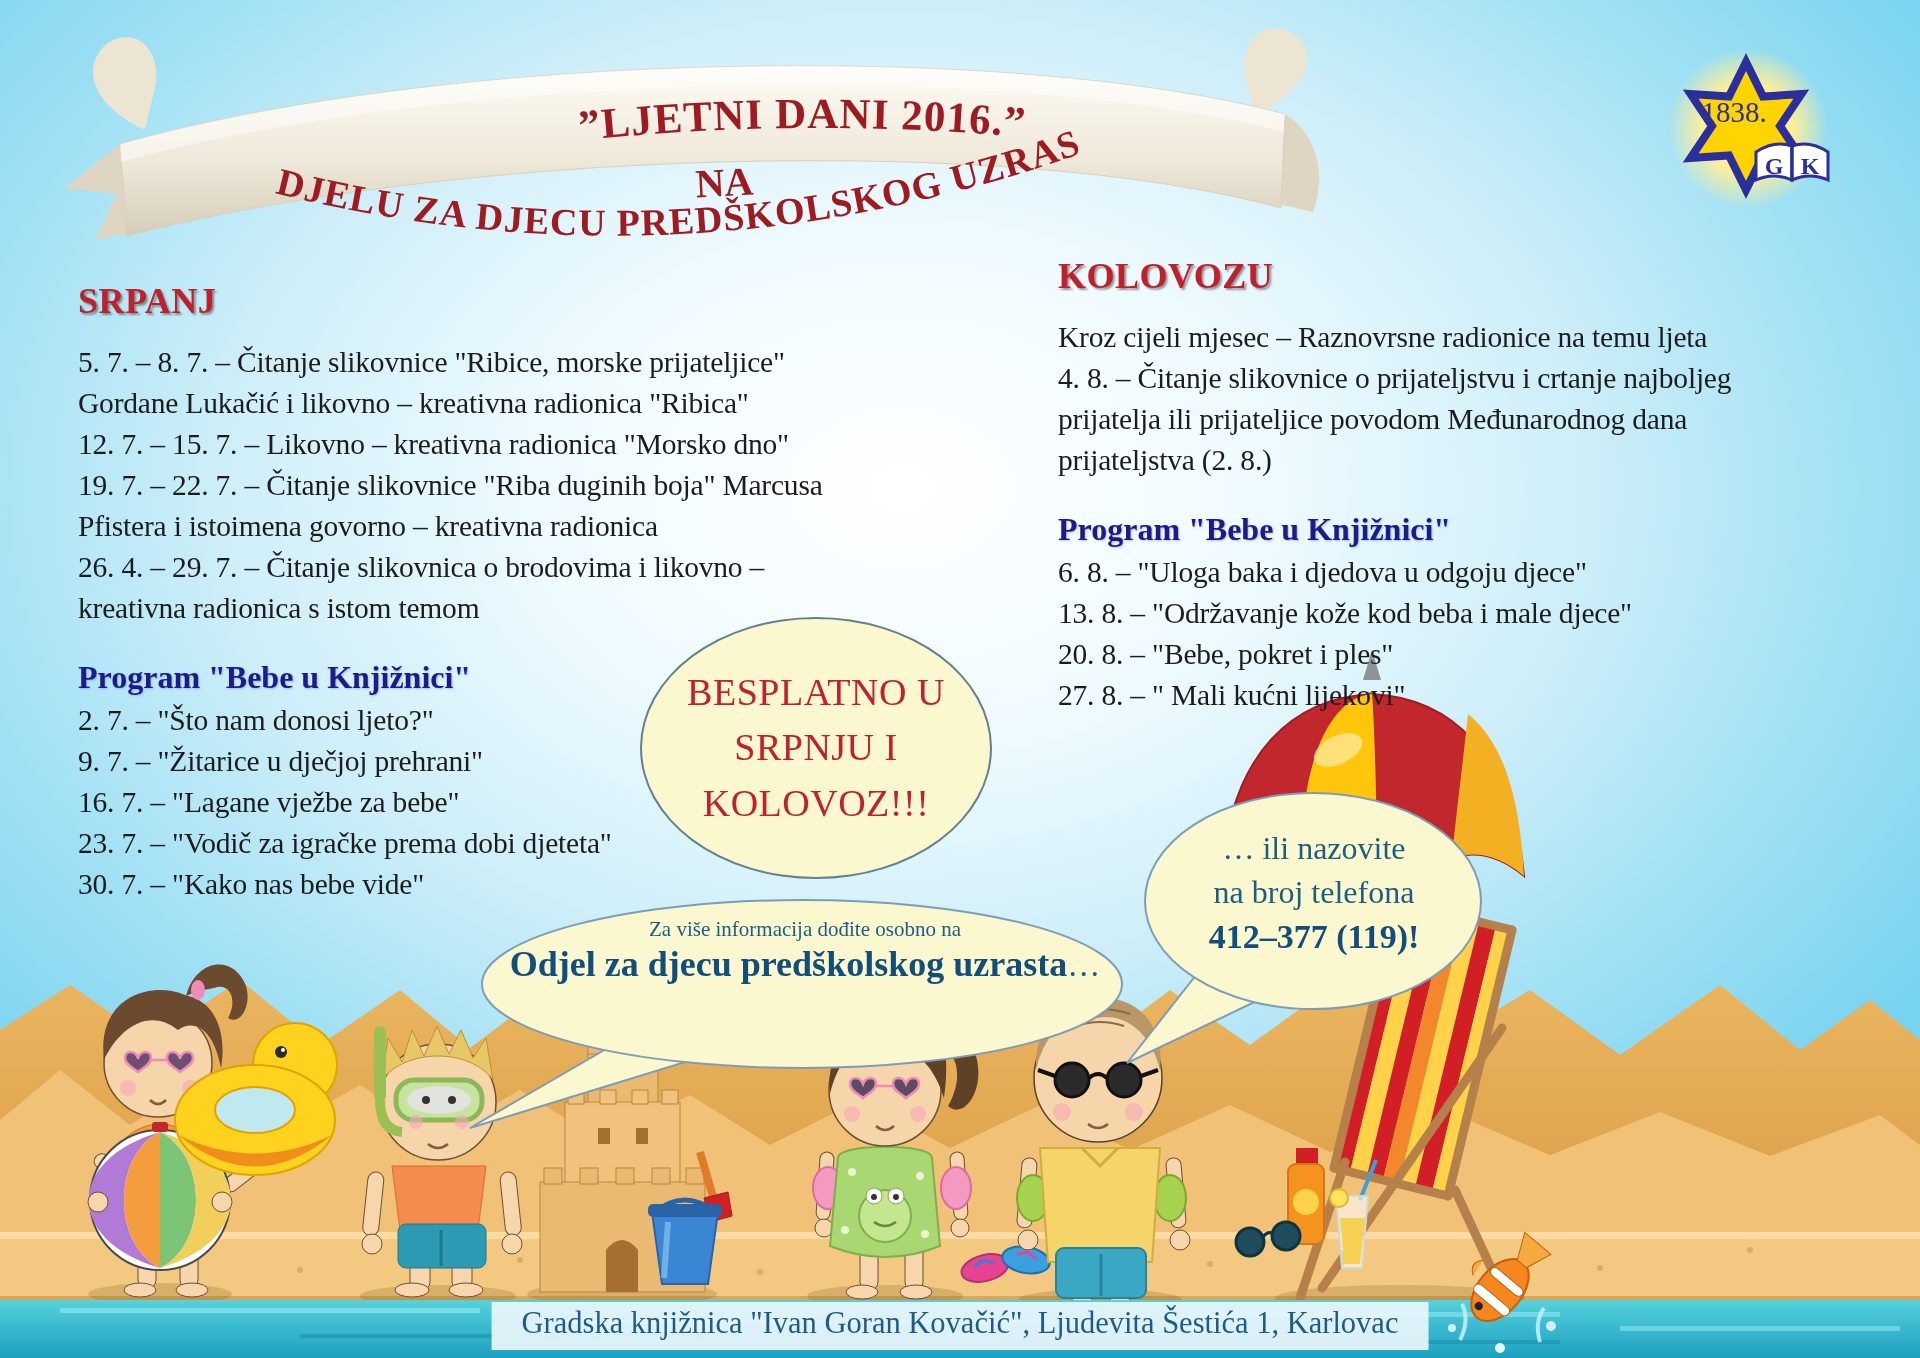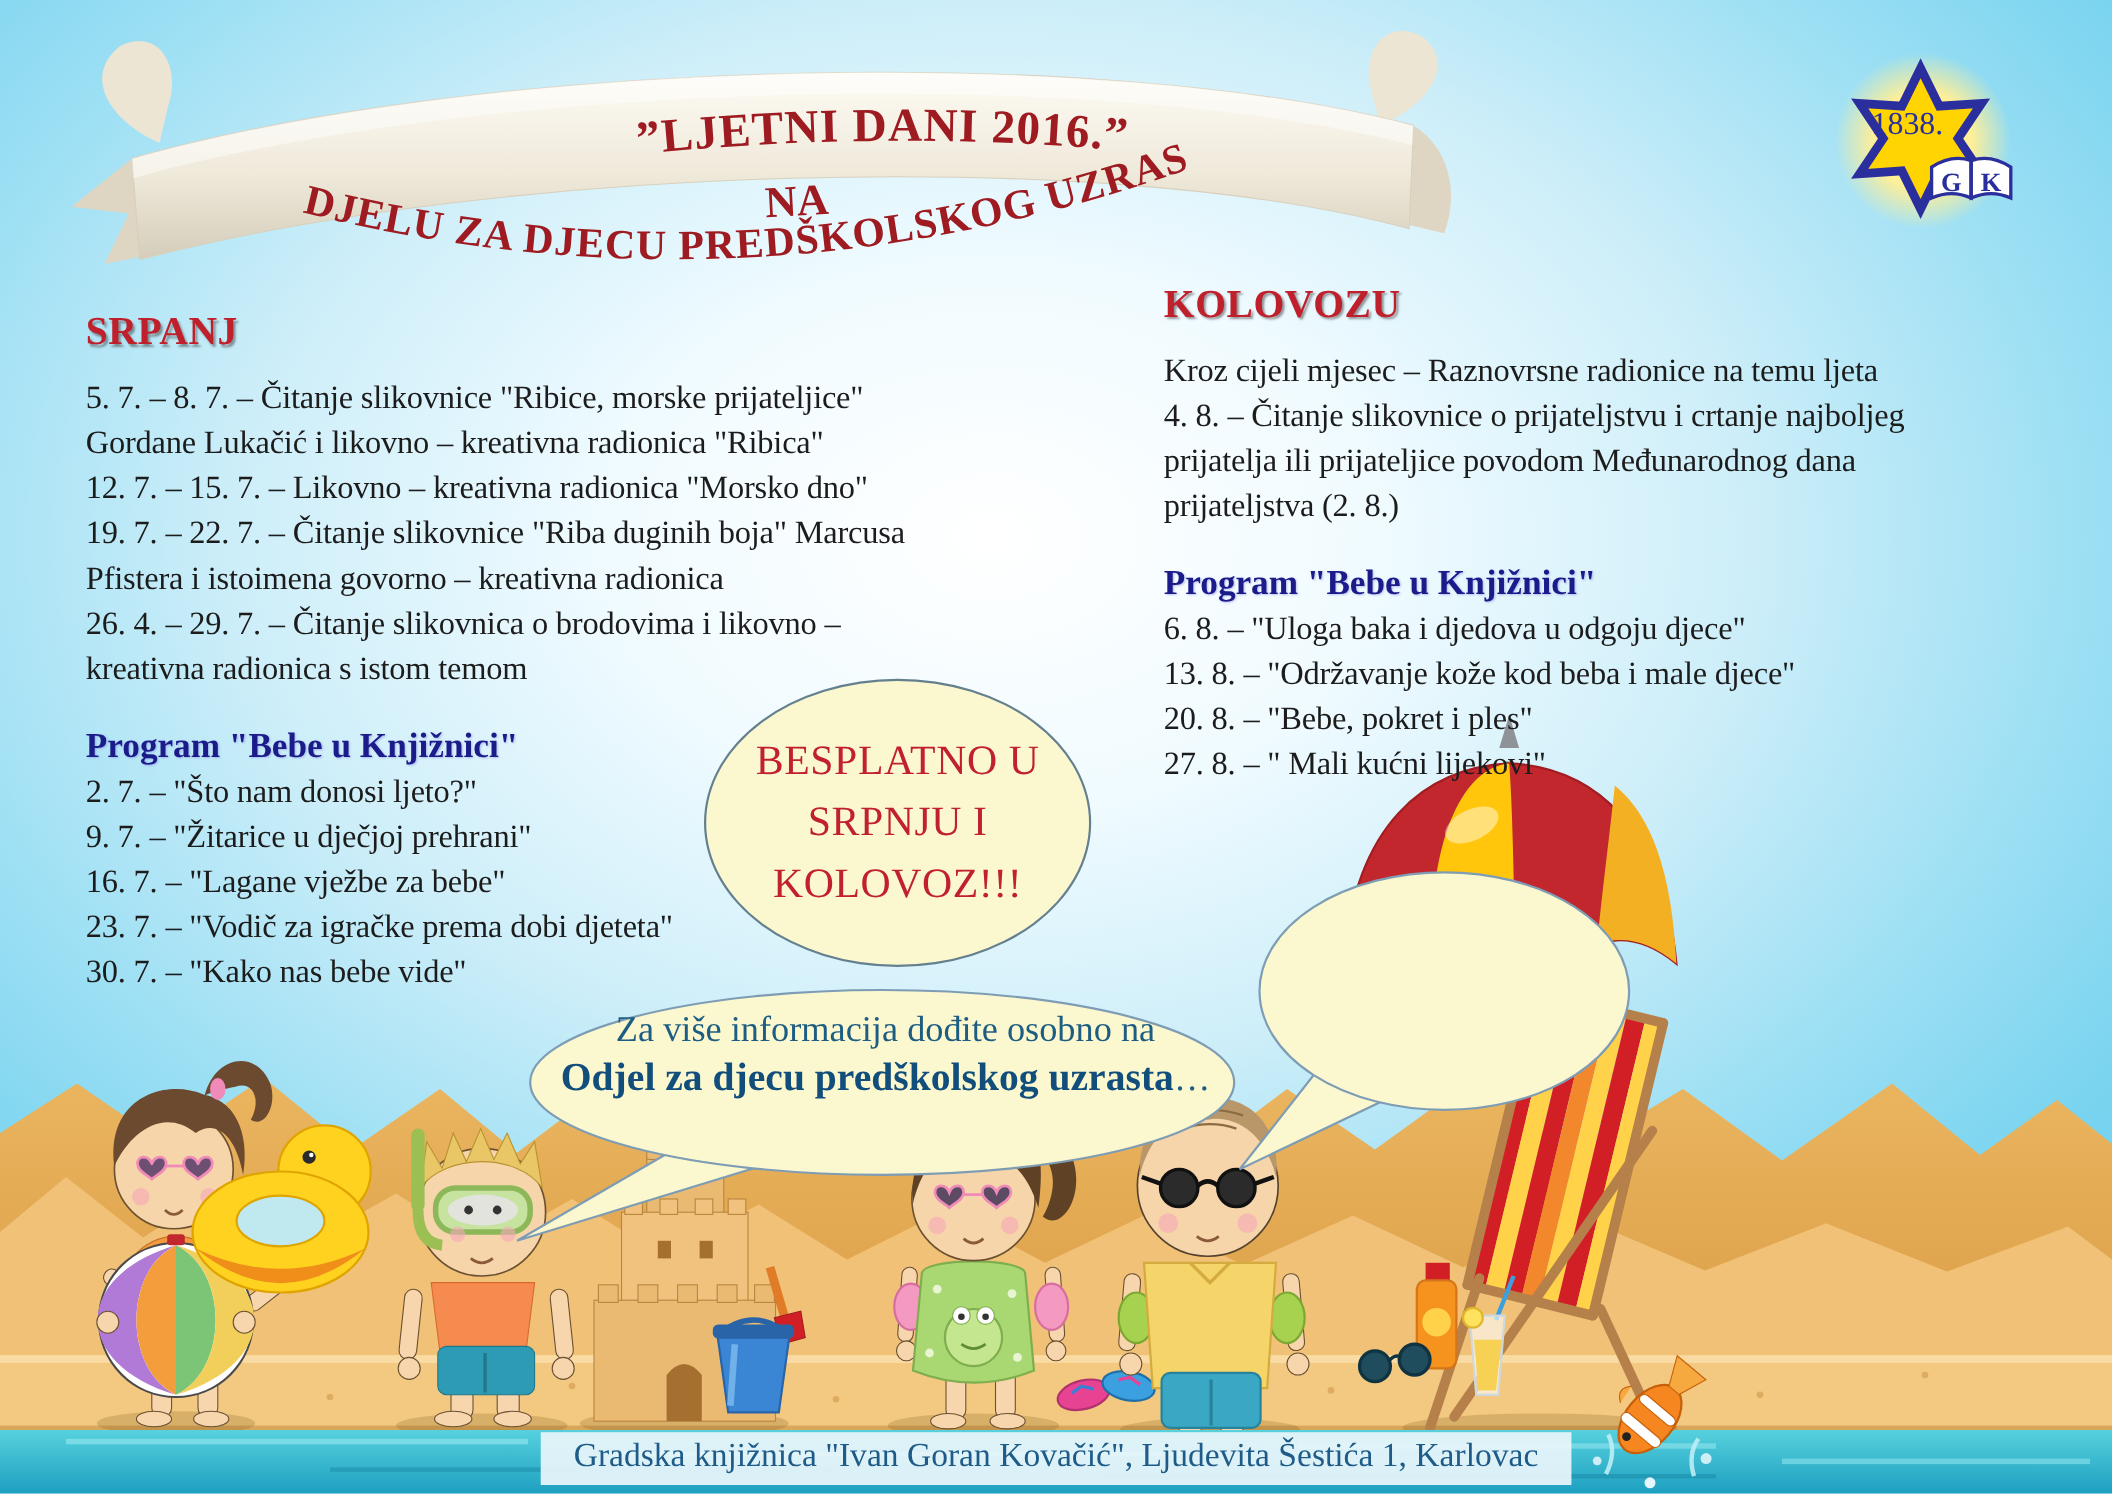--- a/index.html
+++ b/index.html
@@ -23,21 +23,21 @@
 
   .free-oval{position:absolute;left:640px;top:617px;width:348px;height:258px;
     background:#fbf8d0;border:2px solid #64808f;border-radius:50%;
     display:flex;align-items:center;justify-content:center;text-align:center;}
   .free-oval .line{font-size:38px;font-weight:normal;color:#c1212e;line-height:1.45;letter-spacing:.5px;}
 
   .bubble-svg{position:absolute;}
   .bubble1-svg{left:440px;top:888px;width:700px;height:260px;}
   .bubble2-svg{left:1115px;top:785px;width:380px;height:292px;}
   .bubble1-text{position:absolute;left:500px;top:916px;width:610px;text-align:center;}
-  .bubble1-text .l1{font-size:33px;color:#1d5d82;line-height:1.25;}
+  .bubble1-text .l1{font-size:21px;color:#1d5d82;line-height:1.25;}
   .bubble1-text .l2{font-size:36px;font-weight:bold;color:#124e7c;line-height:1.25;}
   .bubble1-text .suffix{font-weight:normal;font-size:33px;color:#1d5d82;}
   .bubble2-text{position:absolute;left:1158px;top:826px;width:312px;text-align:center;
     color:#1d5d82;font-size:32px;line-height:1.38;}
   .bubble2-text .phone{font-size:34px;font-weight:bold;color:#124e7c;}
 
   .footer-bar{position:absolute;left:50%;transform:translateX(-50%);bottom:8px;
     background:rgba(234,246,251,.92);padding:4px 30px 9px;font-size:30.5px;
     color:#1e5b88;white-space:nowrap;}
 </style>
@@ -412,16 +412,21 @@
   </svg>
   <div class="bubble1-text">
     <div class="l1">Za više informacija dođite osobno na</div>
     <div class="l2"><span>Odjel za djecu predškolskog uzrasta</span><span class="suffix">…</span></div>
   </div>
 
   <svg class="bubble-svg bubble2-svg" viewBox="0 0 380 292">
     <path d="M85,185 L12,278 L150,212 Z" fill="#fbf8d0" stroke="#7e9db4" stroke-width="2"></path>
     <ellipse cx="198" cy="116" rx="168" ry="108" fill="#fbf8d0" stroke="#7e9db4" stroke-width="2"></ellipse>
   </svg>
+  <div class="bubble2-text">
+    <div>… ili nazovite</div>
+    <div>na broj telefona</div>
+    <div class="phone">412–377 (119)!</div>
+  </div>
 
   <div class="footer-bar">Gradska knjižnica "Ivan Goran Kovačić", Ljudevita Šestića 1, Karlovac</div>
 
 </div>
 
 </body></html>

